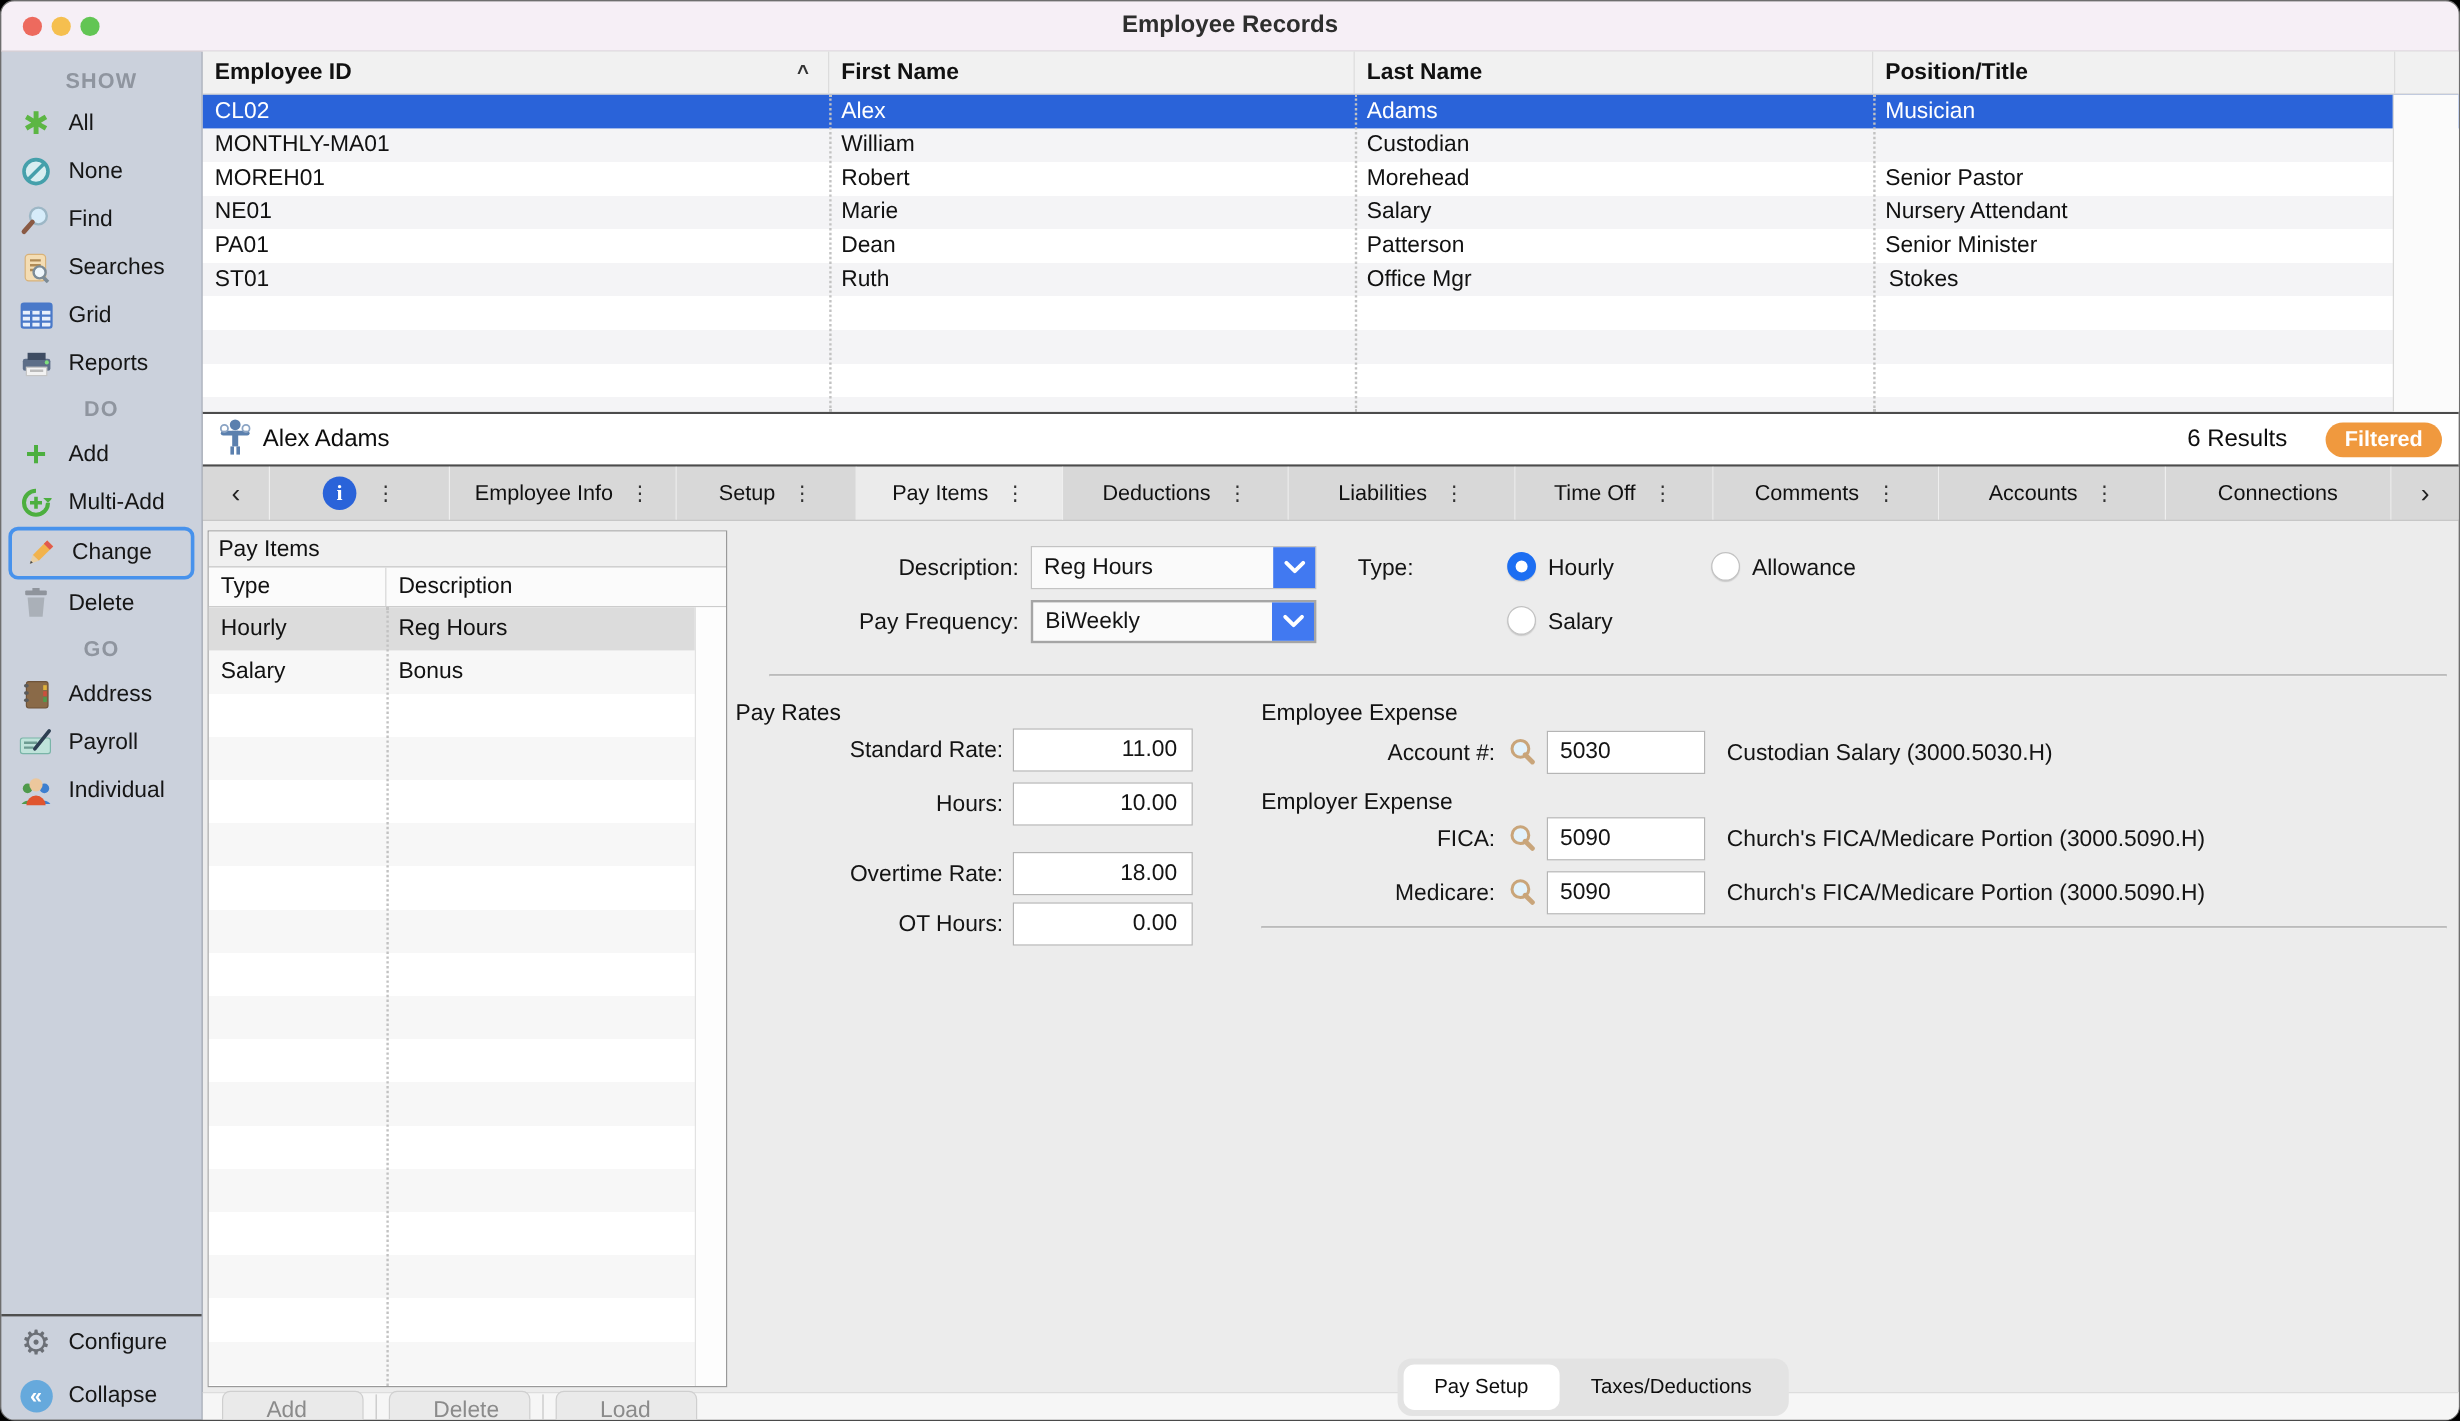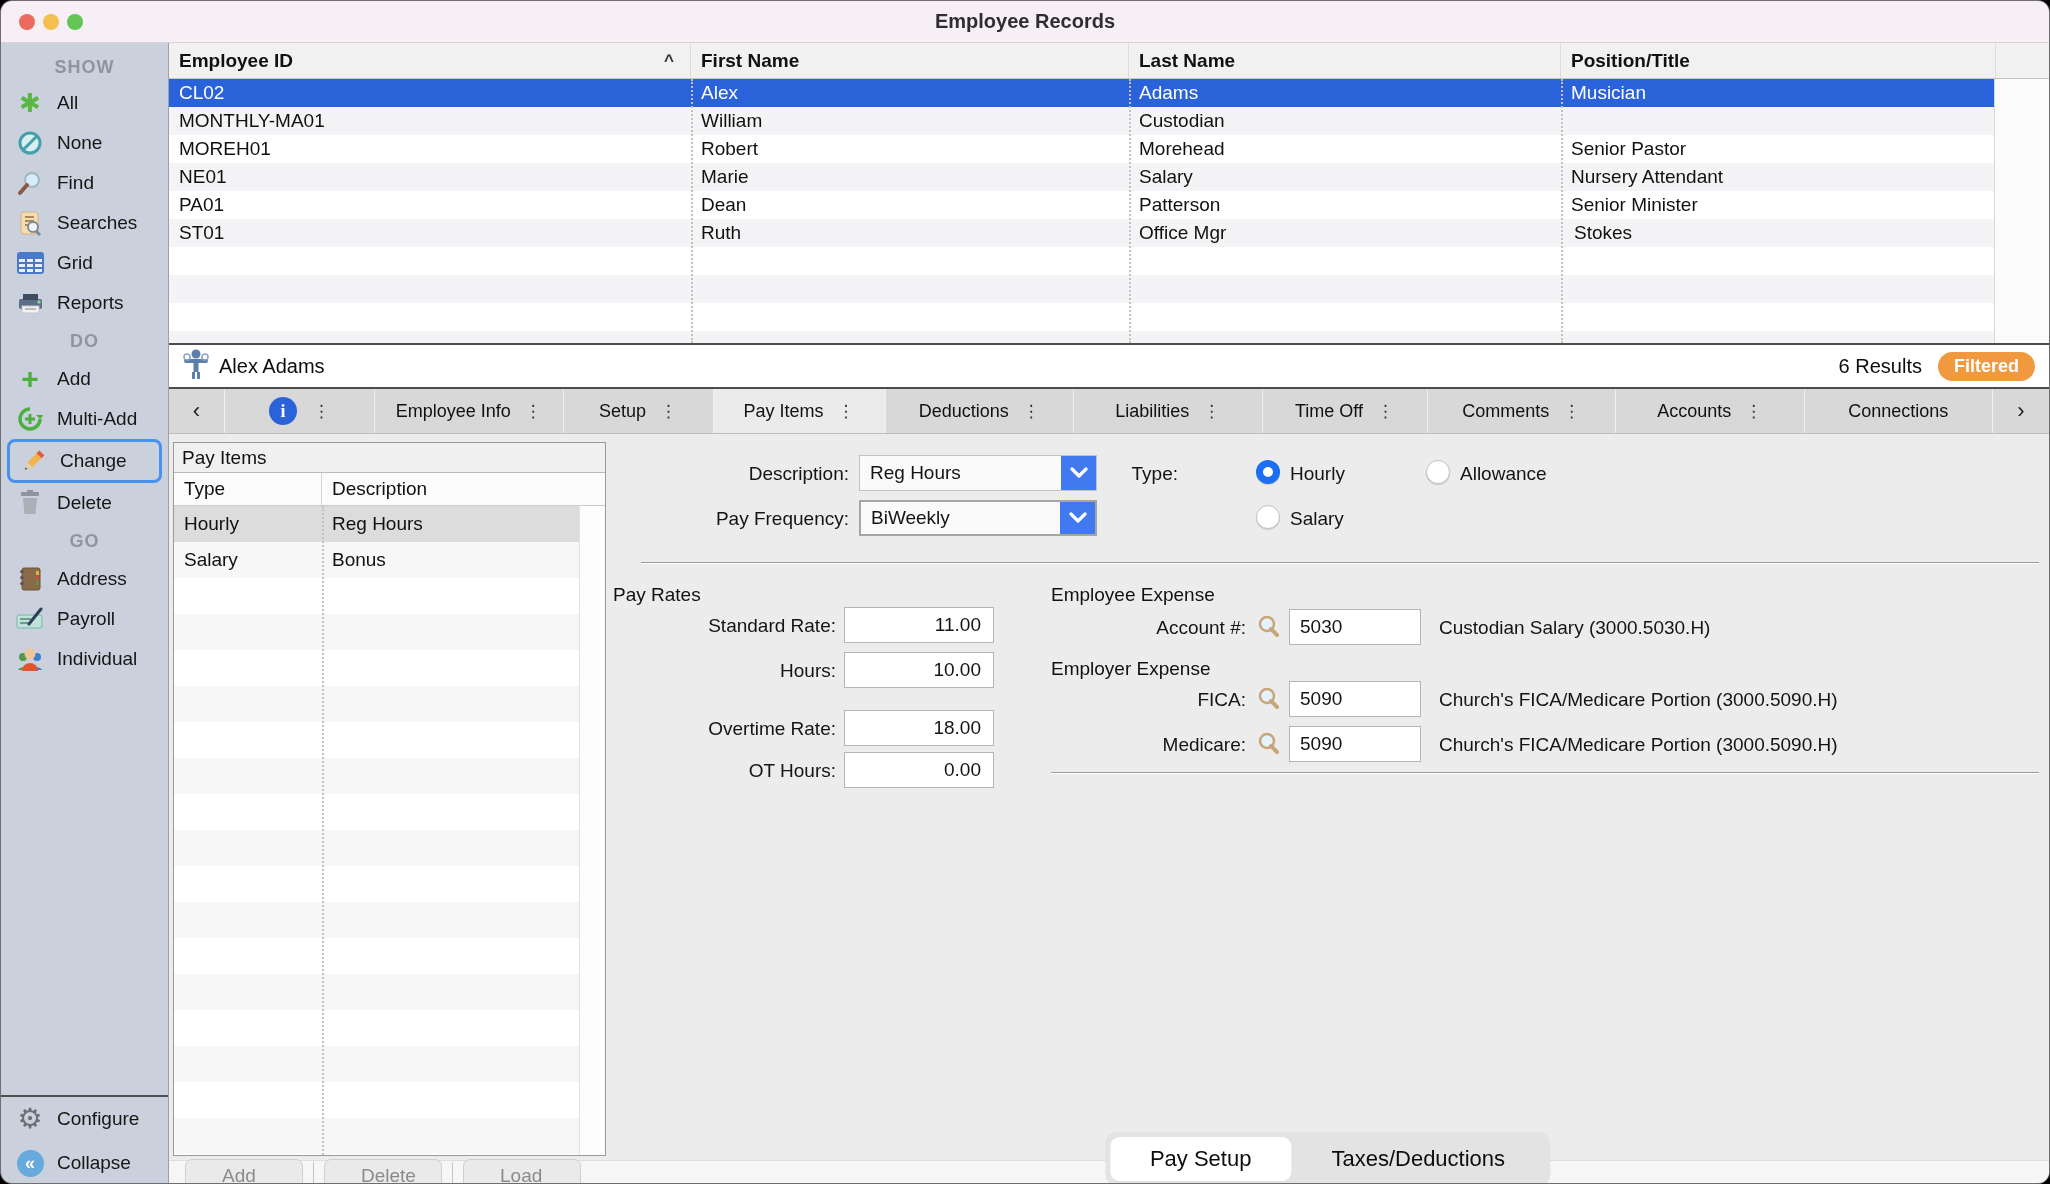--- a/index.html
+++ b/index.html
@@ -45,21 +45,21 @@
   .emp-row .c { display:flex; align-items:center; padding:0 10px; overflow:hidden; white-space:nowrap; }
   .c0,.hc0{ width:522px; } .c1,.hc1{ width:438px; } .c2,.hc2{ width:432px; } .c3,.hc3{ width:435px; }
   .col-sep { position:absolute; top:0; bottom:0; border-left:2px dotted #c2c2c2; }
   .emp-scroll { position:absolute; top:0; right:0; bottom:0; width:55px; background:#fbfbfb; border-left:1px solid #d8d8d8; }
 
   
   .namebar { height:46px; background:#fff; border-top:2px solid #4c4c4c; border-bottom:2px solid #4c4c4c;
              display:flex; align-items:center; padding:0 14px; }
   .namebar .person { margin-right:10px; }
   .rec-name { font-size:20px; color:#0d0d0d; }
-  .namebar .right { margin-left:auto; display:flex; align-items:center; gap:16px;justify-content:center; }
+  .namebar .right { margin-left:auto; display:flex; align-items:center; gap:32px;justify-content:center; }
   .results { font-size:20px; color:#0d0d0d; }
   .badge { background:#f0993e; color:#fff; font-weight:bold; font-size:18px; padding:4px 16px; border-radius:15px; }
 
   
   .tabbar { height:45px; display:flex; background:#d8d8d8; border-bottom:1px solid #bdbdbd; font-size:18px; color:#111; }
   .tseg { display:flex; align-items:center; justify-content:center; border-right:1px solid #efefef; background:#d8d8d8; }
   .tseg.nav { width:56px; font-size:22px; color:#222; }
   .tseg.info { width:150px; gap:16px; }
   .tab { flex:1; gap:14px; padding:0 10px; }
   .tab.active { background:#ebebeb; }
@@ -104,21 +104,21 @@
   .numinput { position:absolute; width:150px; height:36px; background:#fff; border:1px solid #b5b5b5;
               display:flex; align-items:center; justify-content:flex-end; padding-right:12px;padding-left:19px; }
   .acctinput { position:absolute; width:132px; height:36px; background:#fff; border:1px solid #b5b5b5;
                display:flex; align-items:center; padding-left:10px; }
   .lookup { position:absolute; }
   .acct-desc { position:absolute; }
 
   
   .segbar { position:absolute; left:50%; transform:translateX(-50%); top:698px; background:#e3e3e3;
             border-radius:12px; display:flex; padding:5px; z-index:2; }
-  .seg { padding:9px 40px; font-size:22px; color:#0d0d0d; border-radius:9px; white-space:nowrap; }
+  .seg { padding:9px 26px; font-size:17px; color:#0d0d0d; border-radius:9px; white-space:nowrap; }
   .seg.active { background:#fff; }
 </style>
 </head>
 <body>
 
 <div class="window">
 
   <div class="titlebar">
     <div class="traffic">
       <div class="light red"></div>

